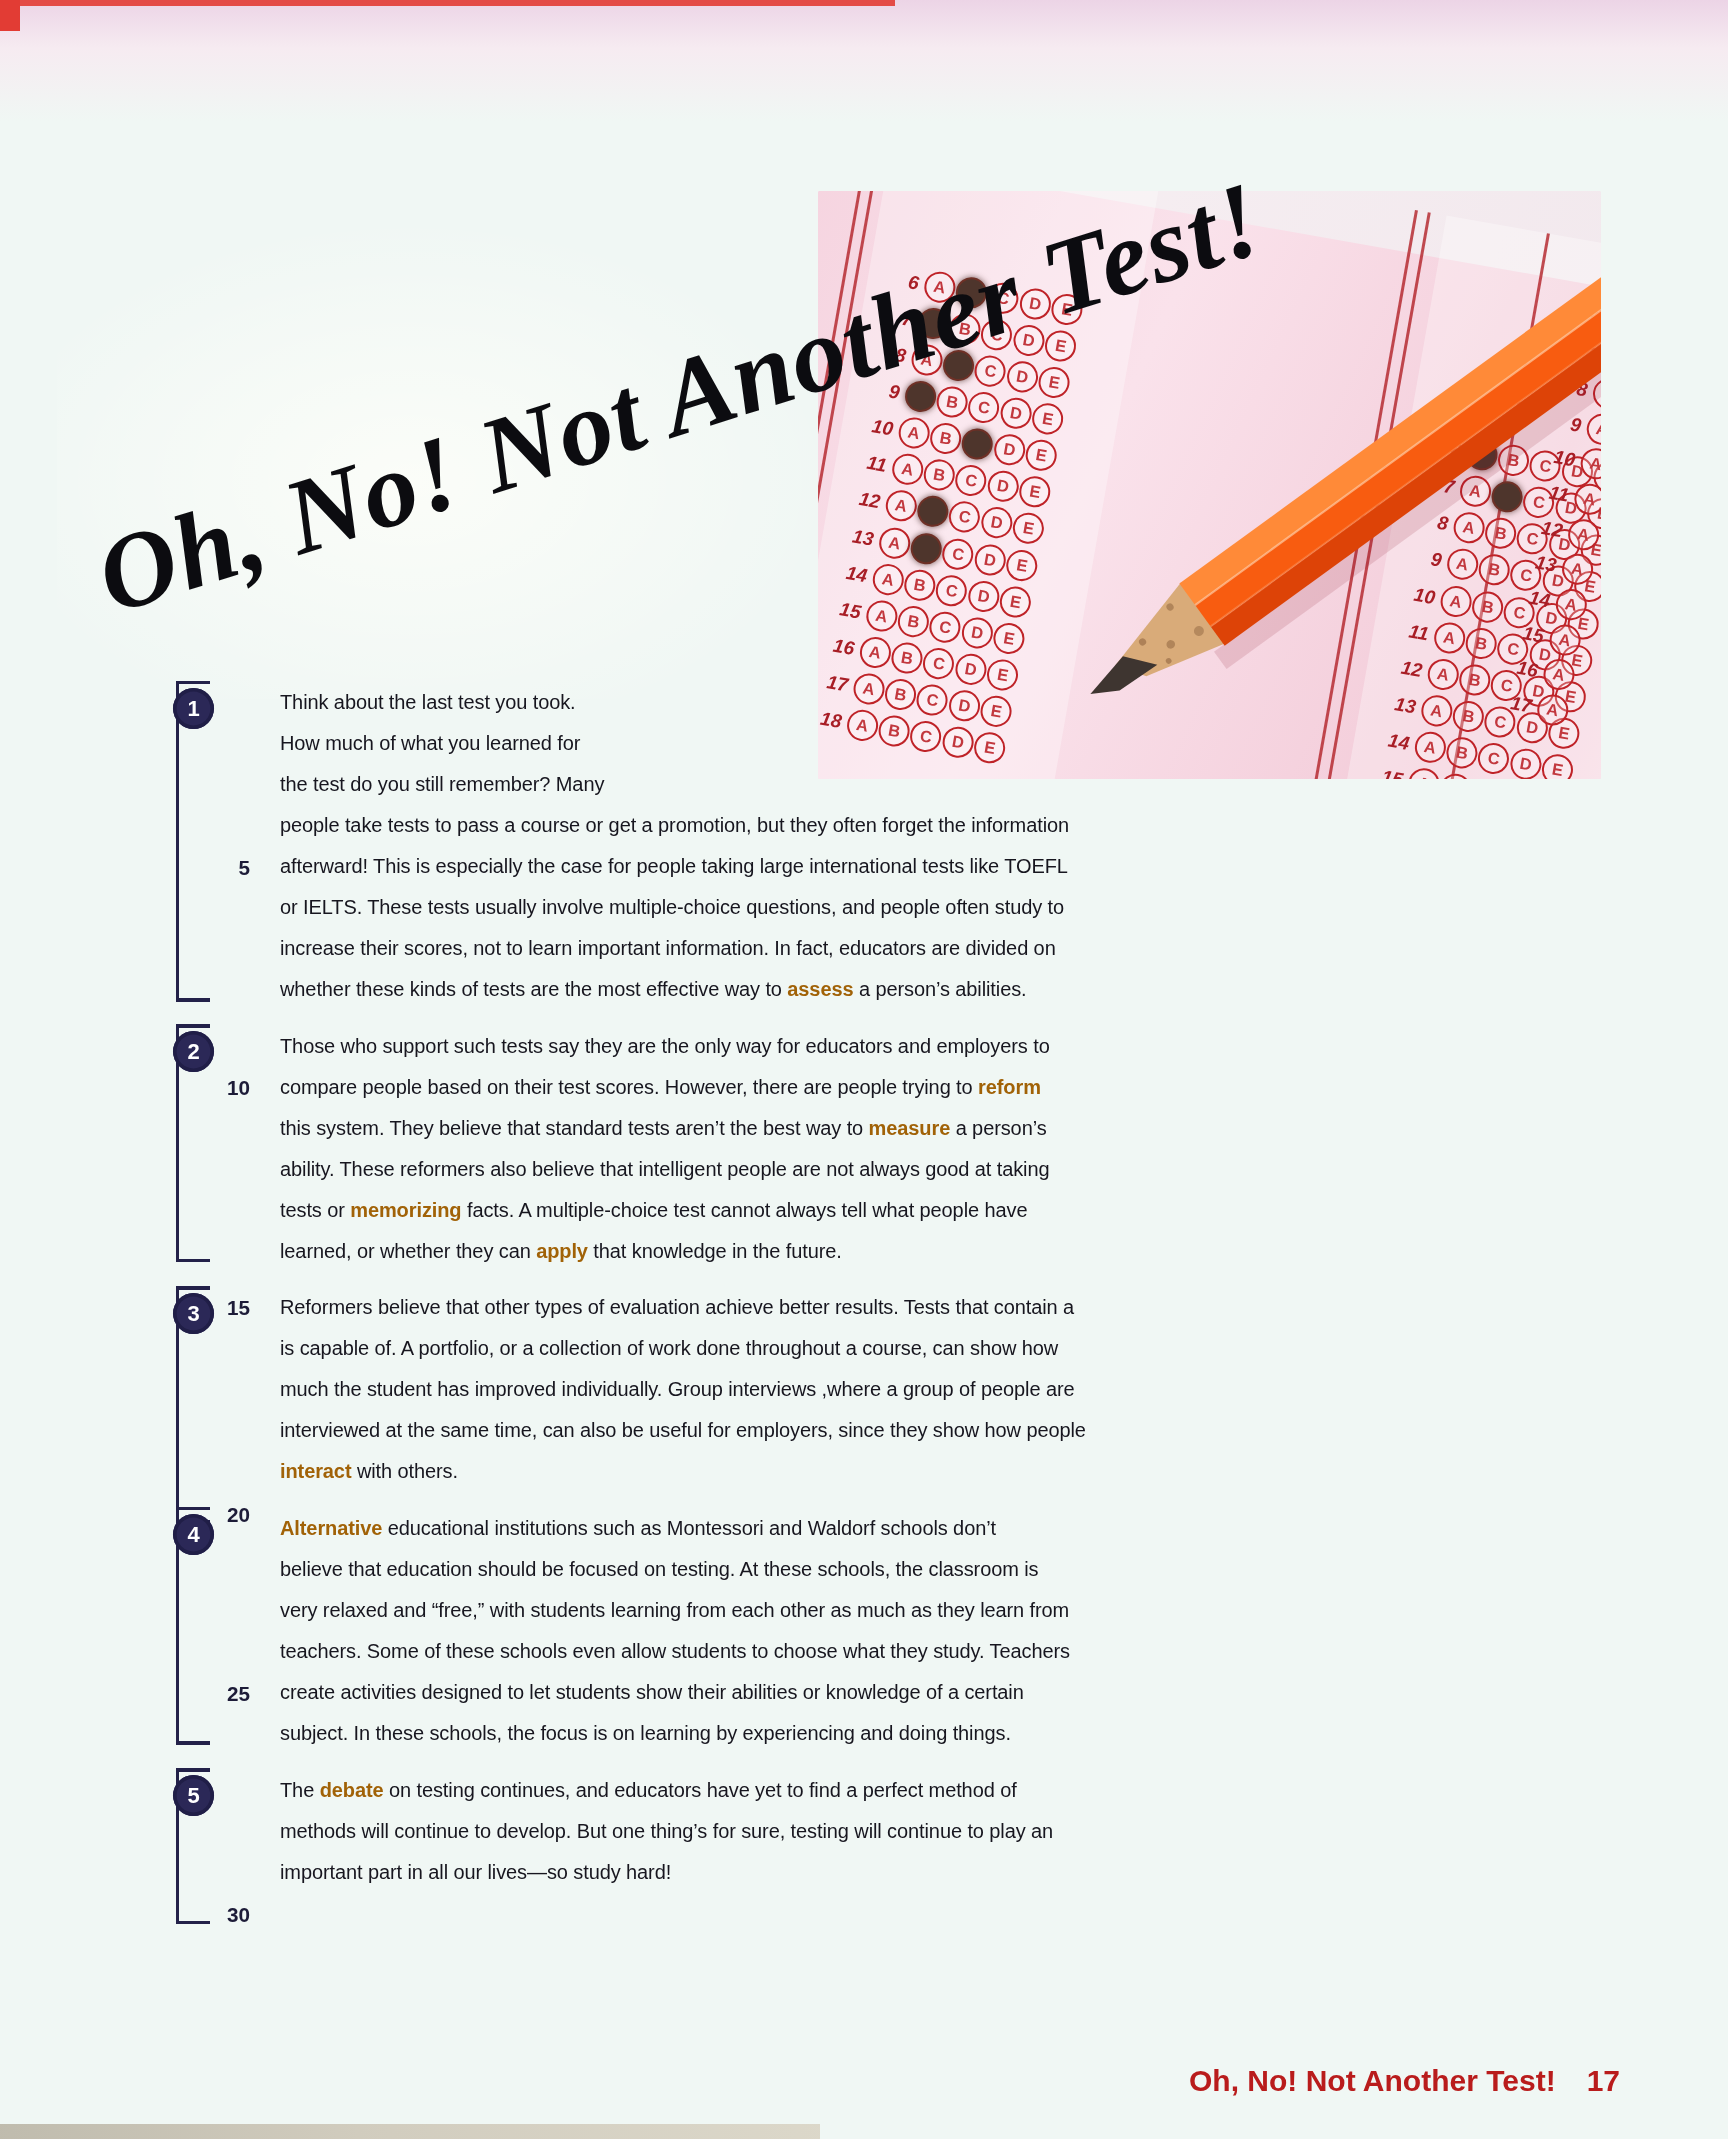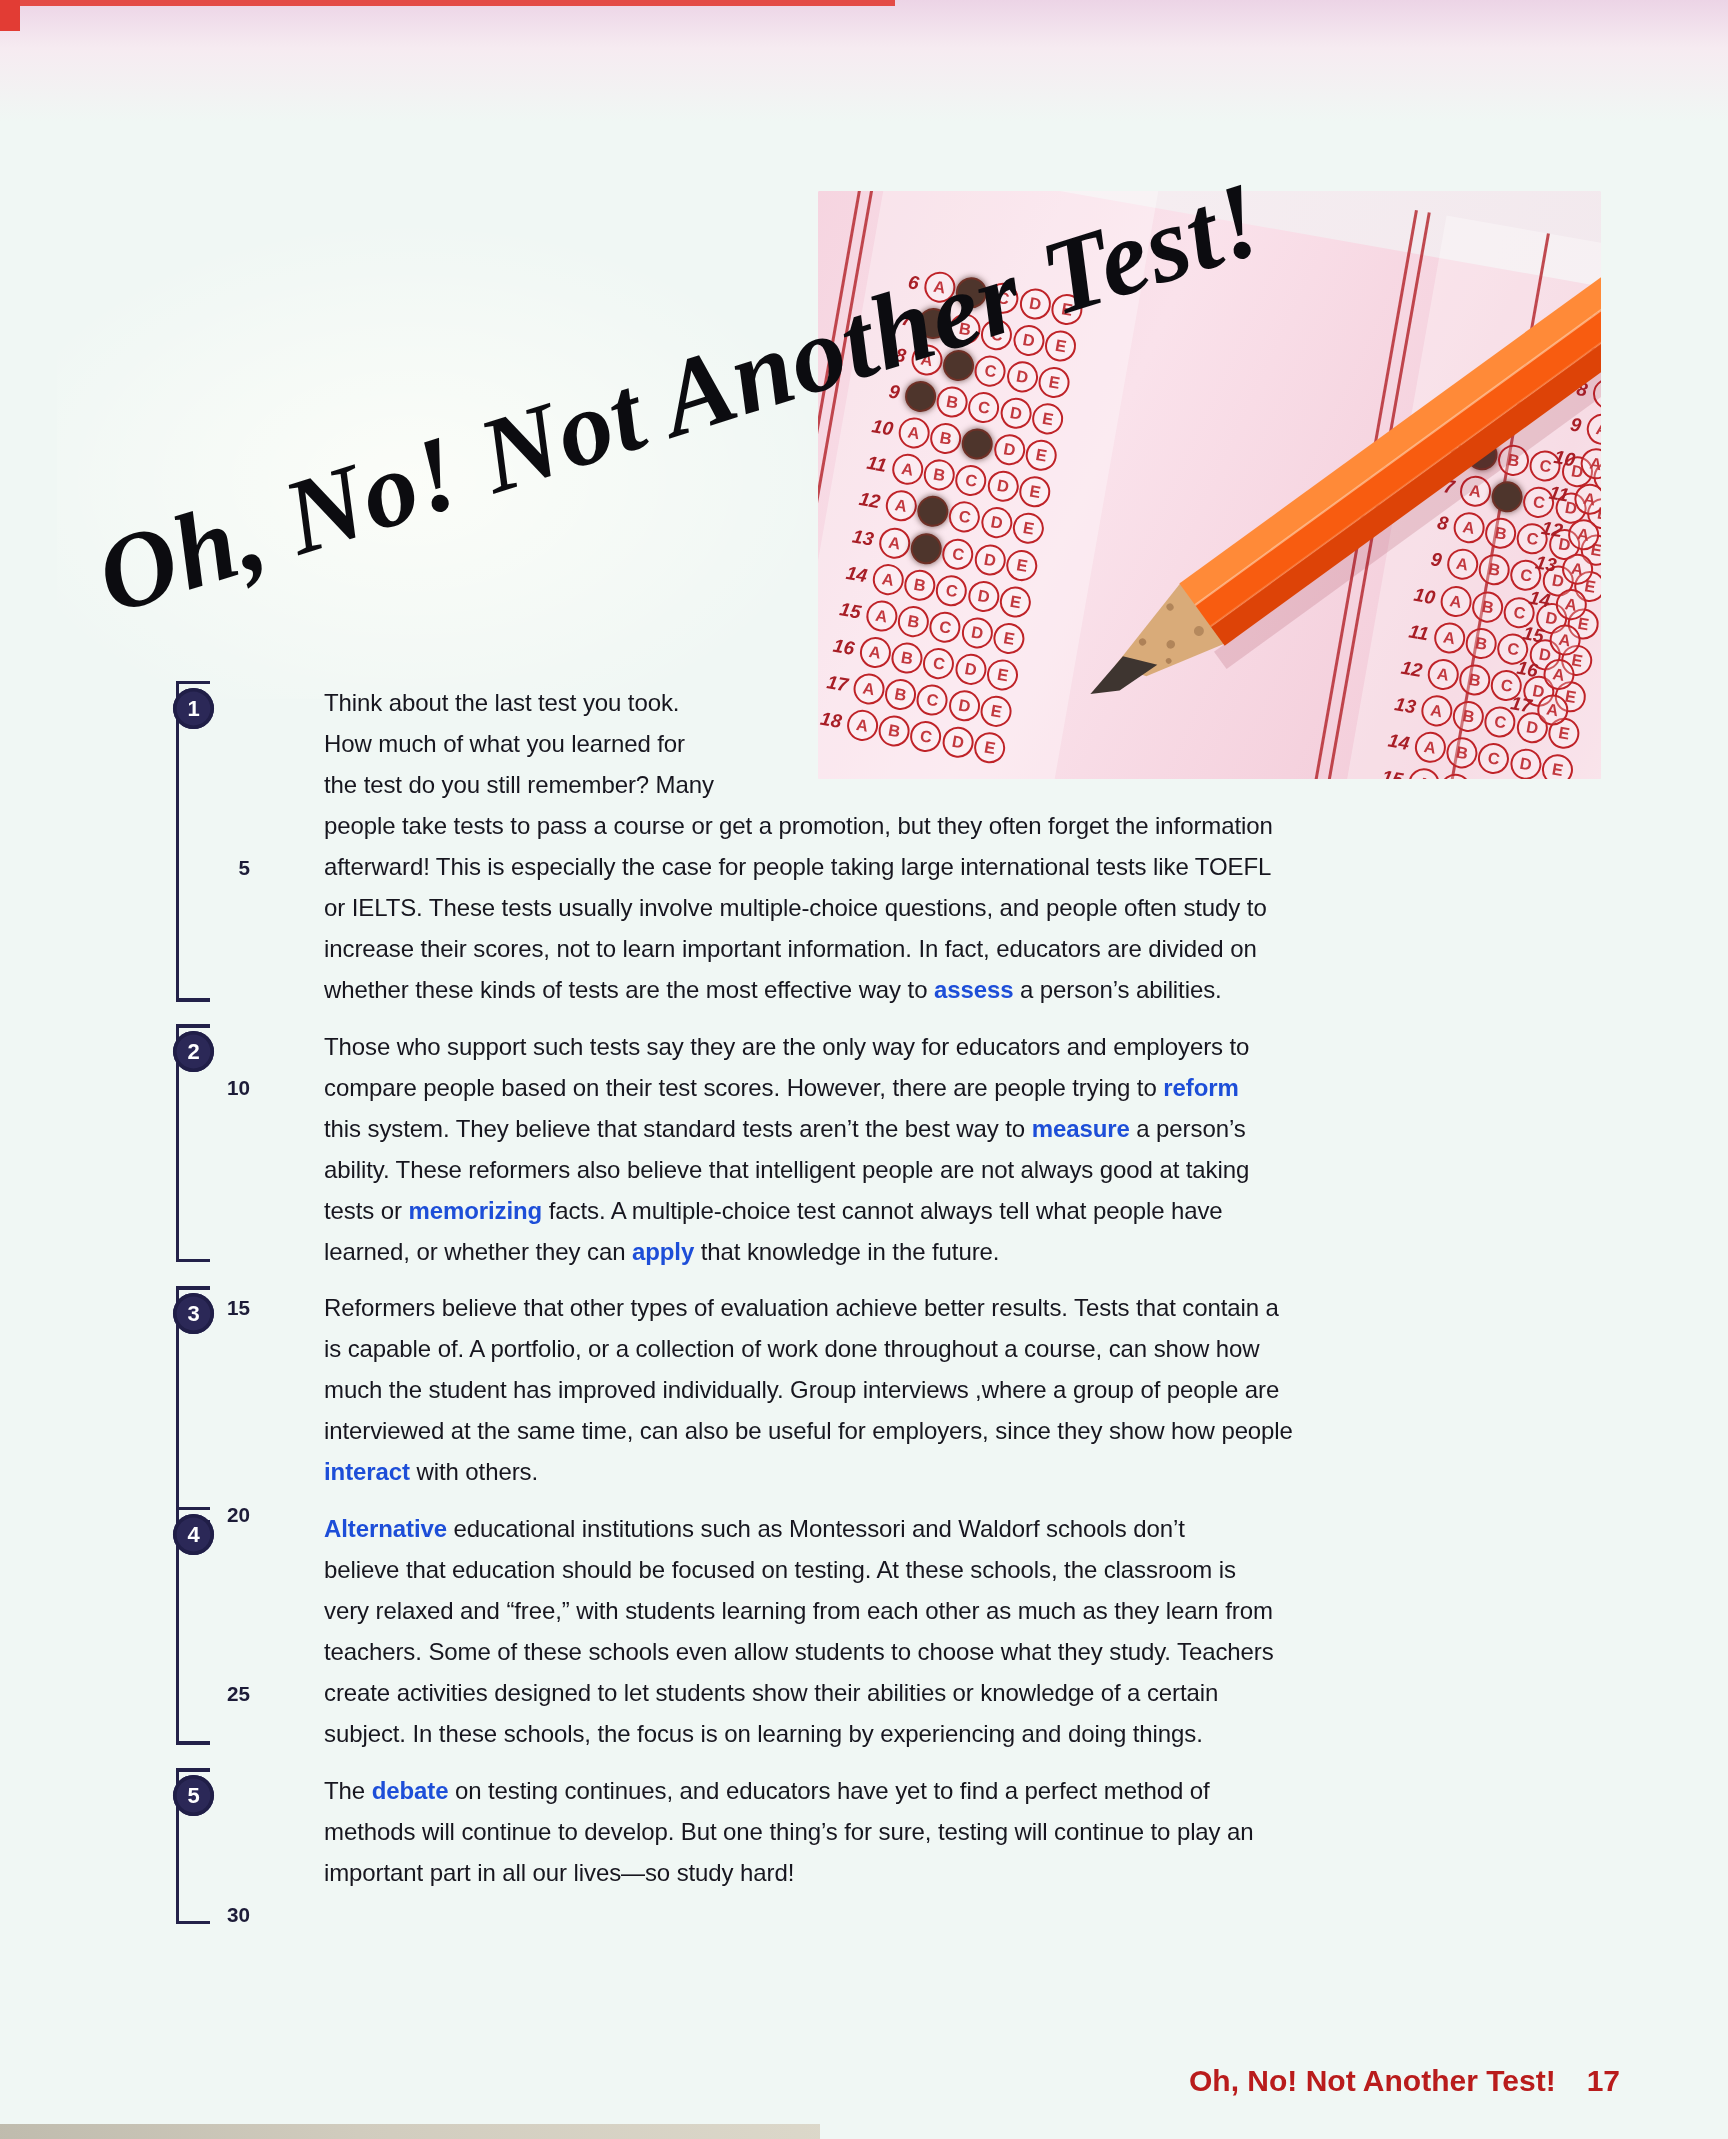--- a/index.html
+++ b/index.html
@@ -44,23 +44,23 @@
   .bub { width:31px; height:31px; margin-right:1.4px; border:2.9px solid #bf2328; border-radius:50%;
     color:#c2383e; font:700 16.4px/26px "Liberation Sans",sans-serif; text-align:center; flex:none;
     background:rgba(255,255,255,.25); }
   .bub.filled { background:#4e352c; border-color:#6e3026; color:transparent;
     box-shadow:0 0 6.4px rgba(70,40,35,.75); }
   .pencil-svg { position:absolute; left:0; top:0; width:100%; height:100%; z-index:5; }
 
   
   .article { position:absolute; left:280px; top:682px; width:1322px; z-index:10; }
   .para { position:relative; margin-bottom:15.7px; }
-  .pline { height:41px; line-height:41px; font-size:24px; color:#17161f;
-    white-space:nowrap; letter-spacing:-0.1px;margin-left:44px; }
-  .pline b { font-weight:700; color:#1d4ed8; }
+  .pline { height:41px; line-height:41px; font-size:20px; color:#17161f;
+    white-space:nowrap; letter-spacing:-0.1px; }
+  .pline b { font-weight:700; color:#a16207; }
   .badge { position:absolute; left:-107px; top:5.7px; width:41px; height:41px; border-radius:50%;
     background:#2b2857; color:#fff; font:700 22px/41px "Liberation Sans",sans-serif; text-align:center;
     box-shadow:inset 0 0 0 3.6px #201e47; z-index:3; }
   .bracket { position:absolute; left:-104px; top:-1.4px; width:36px; border-left:3.6px solid #232149; }
   .bracket::before, .bracket::after { content:""; position:absolute; left:0; width:31px; height:3.6px; background:#232149; }
   .bracket::before { top:0; }
   .bracket::after { bottom:0; }
   .lnum { position:absolute; left:-87px; width:57px; text-align:right;
     font:700 20.7px/41px "Liberation Sans",sans-serif; color:#1d1c38; }
 

